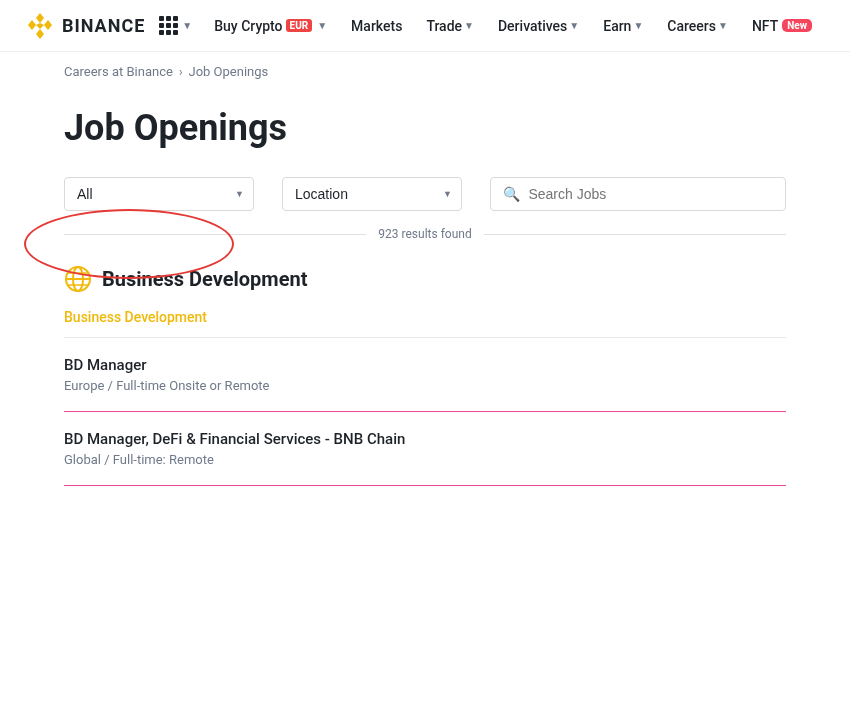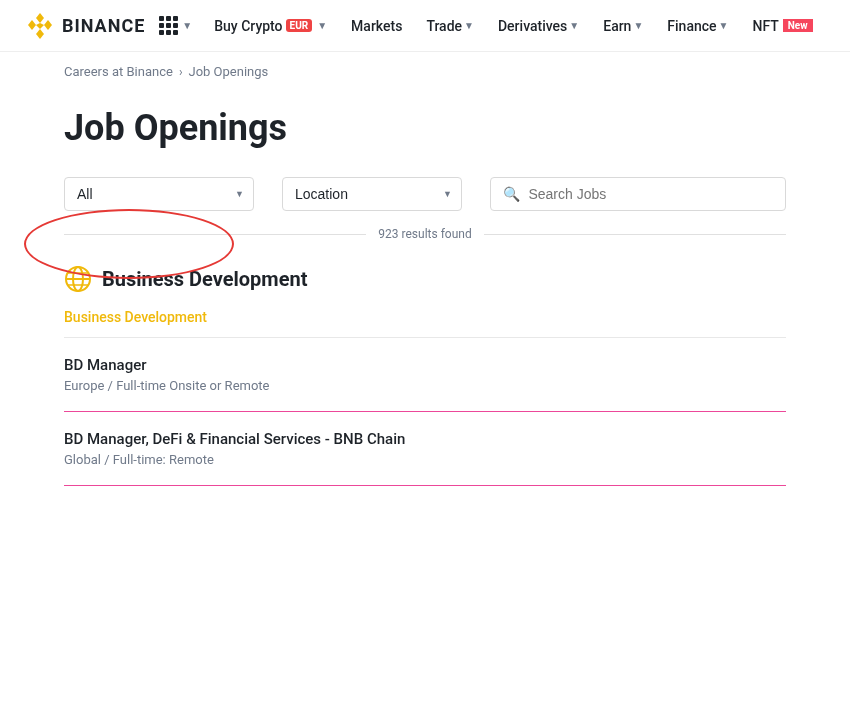--- a/index.html
+++ b/index.html
@@ -74,21 +74,21 @@
       padding: 1px 4px;
       border-radius: 3px;
       margin: 0 3px;
     }
     .nav-badge-new {
       background: #f6465d;
       color: #fff;
       font-size: 10px;
       font-weight: 700;
       padding: 1px 5px;
-      border-radius: 0;
+      border-radius: 5px;
       margin-left: 4px;
     }
 
     
     .breadcrumb {
       display: flex;
       align-items: center;
       padding: 12px 64px;
       gap: 6px;
       font-size: 13px;
@@ -303,21 +303,21 @@
     </a>
     <a class="nav-item">
       <span>Derivatives</span>
       <span class="nav-chevron">▼</span>
     </a>
     <a class="nav-item">
       <span>Earn</span>
       <span class="nav-chevron">▼</span>
     </a>
     <a class="nav-item">
-      <span>Finance</span>
+      <span>Careers</span>
       <span class="nav-chevron">▼</span>
     </a>
     <a class="nav-item">
       <span>NFT</span>
       <span class="nav-badge-new">New</span>
     </a>
   </div>
 </nav>
 
 <div class="breadcrumb">

